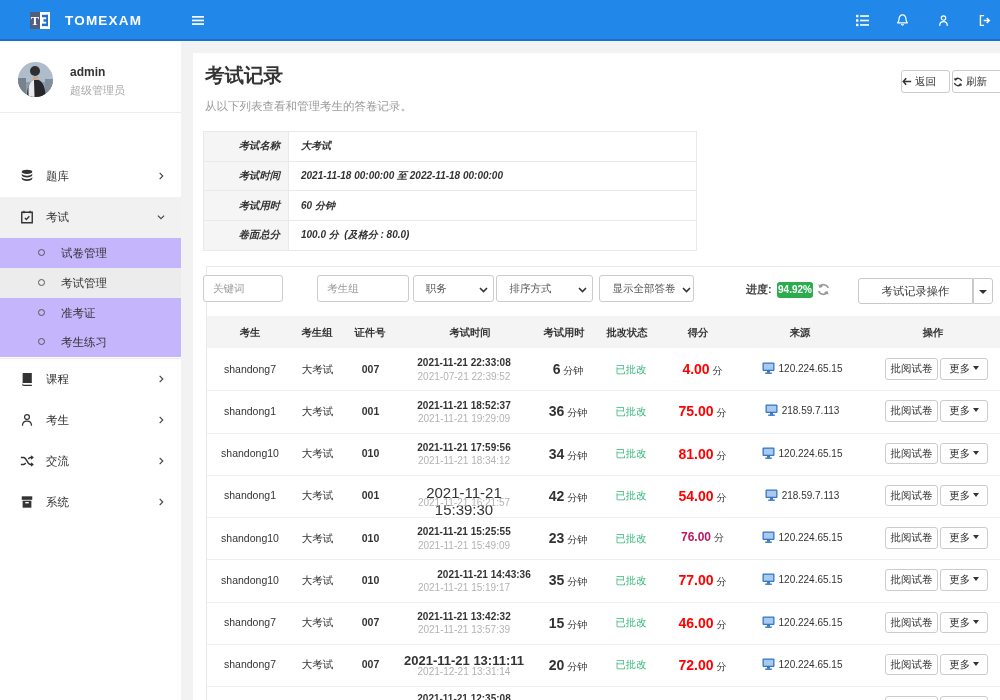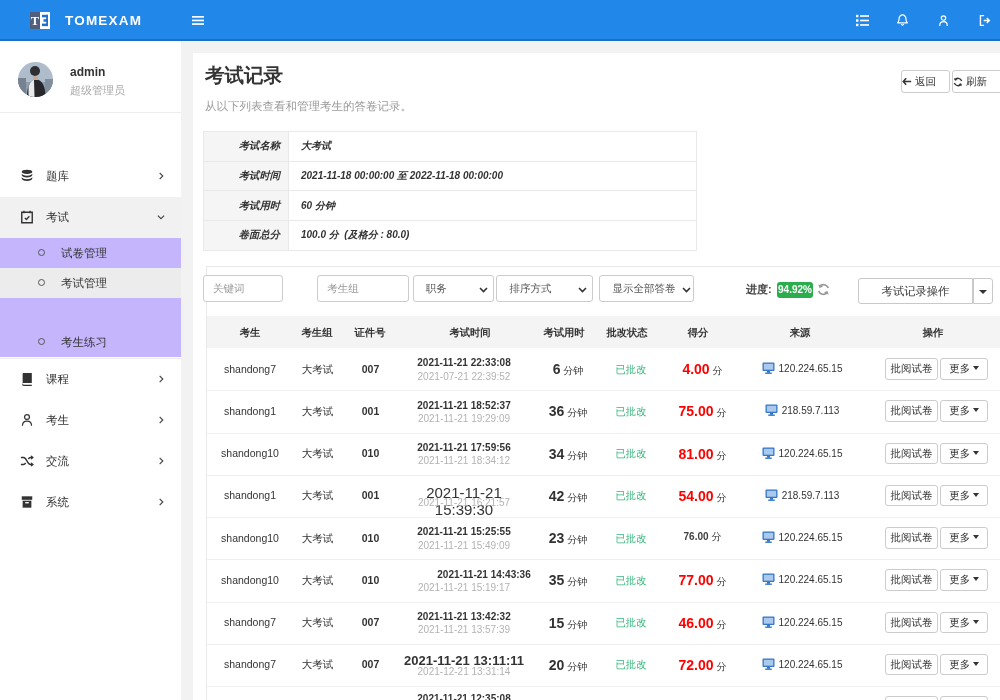--- a/index.html
+++ b/index.html
@@ -136,20 +136,24 @@
       </svg>
   </div>
   <div id="submenu">
     <div class="smitem" style="top:1px">
         <span class="dot"></span>
         <div class="txt">试卷管理</div>
       </div>
     <div class="smitem" style="top:30.7px;background:#ececec">
         <span class="dot"></span>
         <div class="txt">考试管理</div>
+      </div>
+    <div class="smitem" style="top:60.4px">
+        <span class="dot"></span>
+        <div class="txt">准考证</div>
       </div>
     <div class="smitem" style="top:90.1px">
         <span class="dot"></span>
         <div class="txt">考生练习</div>
       </div>
   </div>
   <div class="sdiv" style="top:316.5px"></div>
   <div class="mitem" style="top:317px">
     <svg class="ic" viewBox="0 0 16 16">
       <path d="M4 1 L13.5 1 C13.5 1 13.5 12 13.5 12.5 L4.5 12.5 C3.6 12.5 3 13 3 14 L3 2.5 C3 1.6 3.4 1 4 1 Z" fill="#333"></path>
@@ -328,21 +332,21 @@
 <div class="cell" style="left:884.9px;width:53px;top:484.9px;height:21.5px;line-height:19.5px;border:1px solid #ccc;border-radius:3px">批阅试卷</div>
 <div class="cell" style="left:940.1px;width:48px;top:484.9px;height:21.5px;line-height:19.5px;border:1px solid #ccc;border-radius:3px">更多 <span style="display:inline-block;vertical-align:2px;border-left:3.5px solid transparent;border-right:3.5px solid transparent;border-top:4px solid #333"></span></div>
 <div class="row-line" style="top:517.0px"></div>
 <div class="cell" style="left:200px;width:100px;top:531.6px">shandong10</div>
 <div class="cell" style="left:287px;width:61px;top:531.6px">大考试</div>
 <div class="cell" style="left:345px;width:51px;top:531.6px;font-weight:bold">010</div>
 <div class="cell" style="left:404px;width:120px;top:526.4px;font-weight:bold;font-size:10px">2021-11-21 15:25:55</div>
 <div class="cell" style="left:404px;width:120px;top:539.6px;color:#b3b3b3;font-size:10px">2021-11-21 15:49:09</div>
 <div class="cell" style="left:528px;width:80px;top:530.1px"><span style="font-size:14px;font-weight:bold">23</span> <span style="font-size:10px">分钟</span></div>
 <div class="cell" style="left:601px;width:60px;top:531.6px;color:#36b77c;font-size:10.3px">已批改</div>
-<div class="cell" style="left:662.5px;width:80px;top:530.1px"><span style="font-size:10px;font-weight:bold;color:#404040">76.00</span> <span style="font-size:10px">分</span></div>
+<div class="cell" style="left:662.5px;width:80px;top:530.1px"><span style="font-size:12px;font-weight:bold;color:#be185d">76.00</span> <span style="font-size:10px">分</span></div>
 <div class="cell" style="left:742px;width:120px;top:531.1px;font-size:10px"><svg style="vertical-align:-2px;margin-right:4px" width="13" height="12" viewBox="0 0 13 12">
         <rect x="0.5" y="0.5" width="12" height="8.5" rx="1" fill="#3578c8"></rect>
         <rect x="1.8" y="1.8" width="9.4" height="5.9" fill="#aac9ec"></rect>
         <rect x="5" y="9" width="3" height="1.8" fill="#3578c8"></rect>
         <rect x="3.2" y="10.5" width="6.6" height="1.4" fill="#3578c8"></rect>
       </svg>120.224.65.15</div>
 <div class="cell" style="left:884.9px;width:53px;top:527.1px;height:21.5px;line-height:19.5px;border:1px solid #ccc;border-radius:3px">批阅试卷</div>
 <div class="cell" style="left:940.1px;width:48px;top:527.1px;height:21.5px;line-height:19.5px;border:1px solid #ccc;border-radius:3px">更多 <span style="display:inline-block;vertical-align:2px;border-left:3.5px solid transparent;border-right:3.5px solid transparent;border-top:4px solid #333"></span></div>
 <div class="row-line" style="top:559.2px"></div>
 <div class="cell" style="left:200px;width:100px;top:573.9px">shandong10</div>

